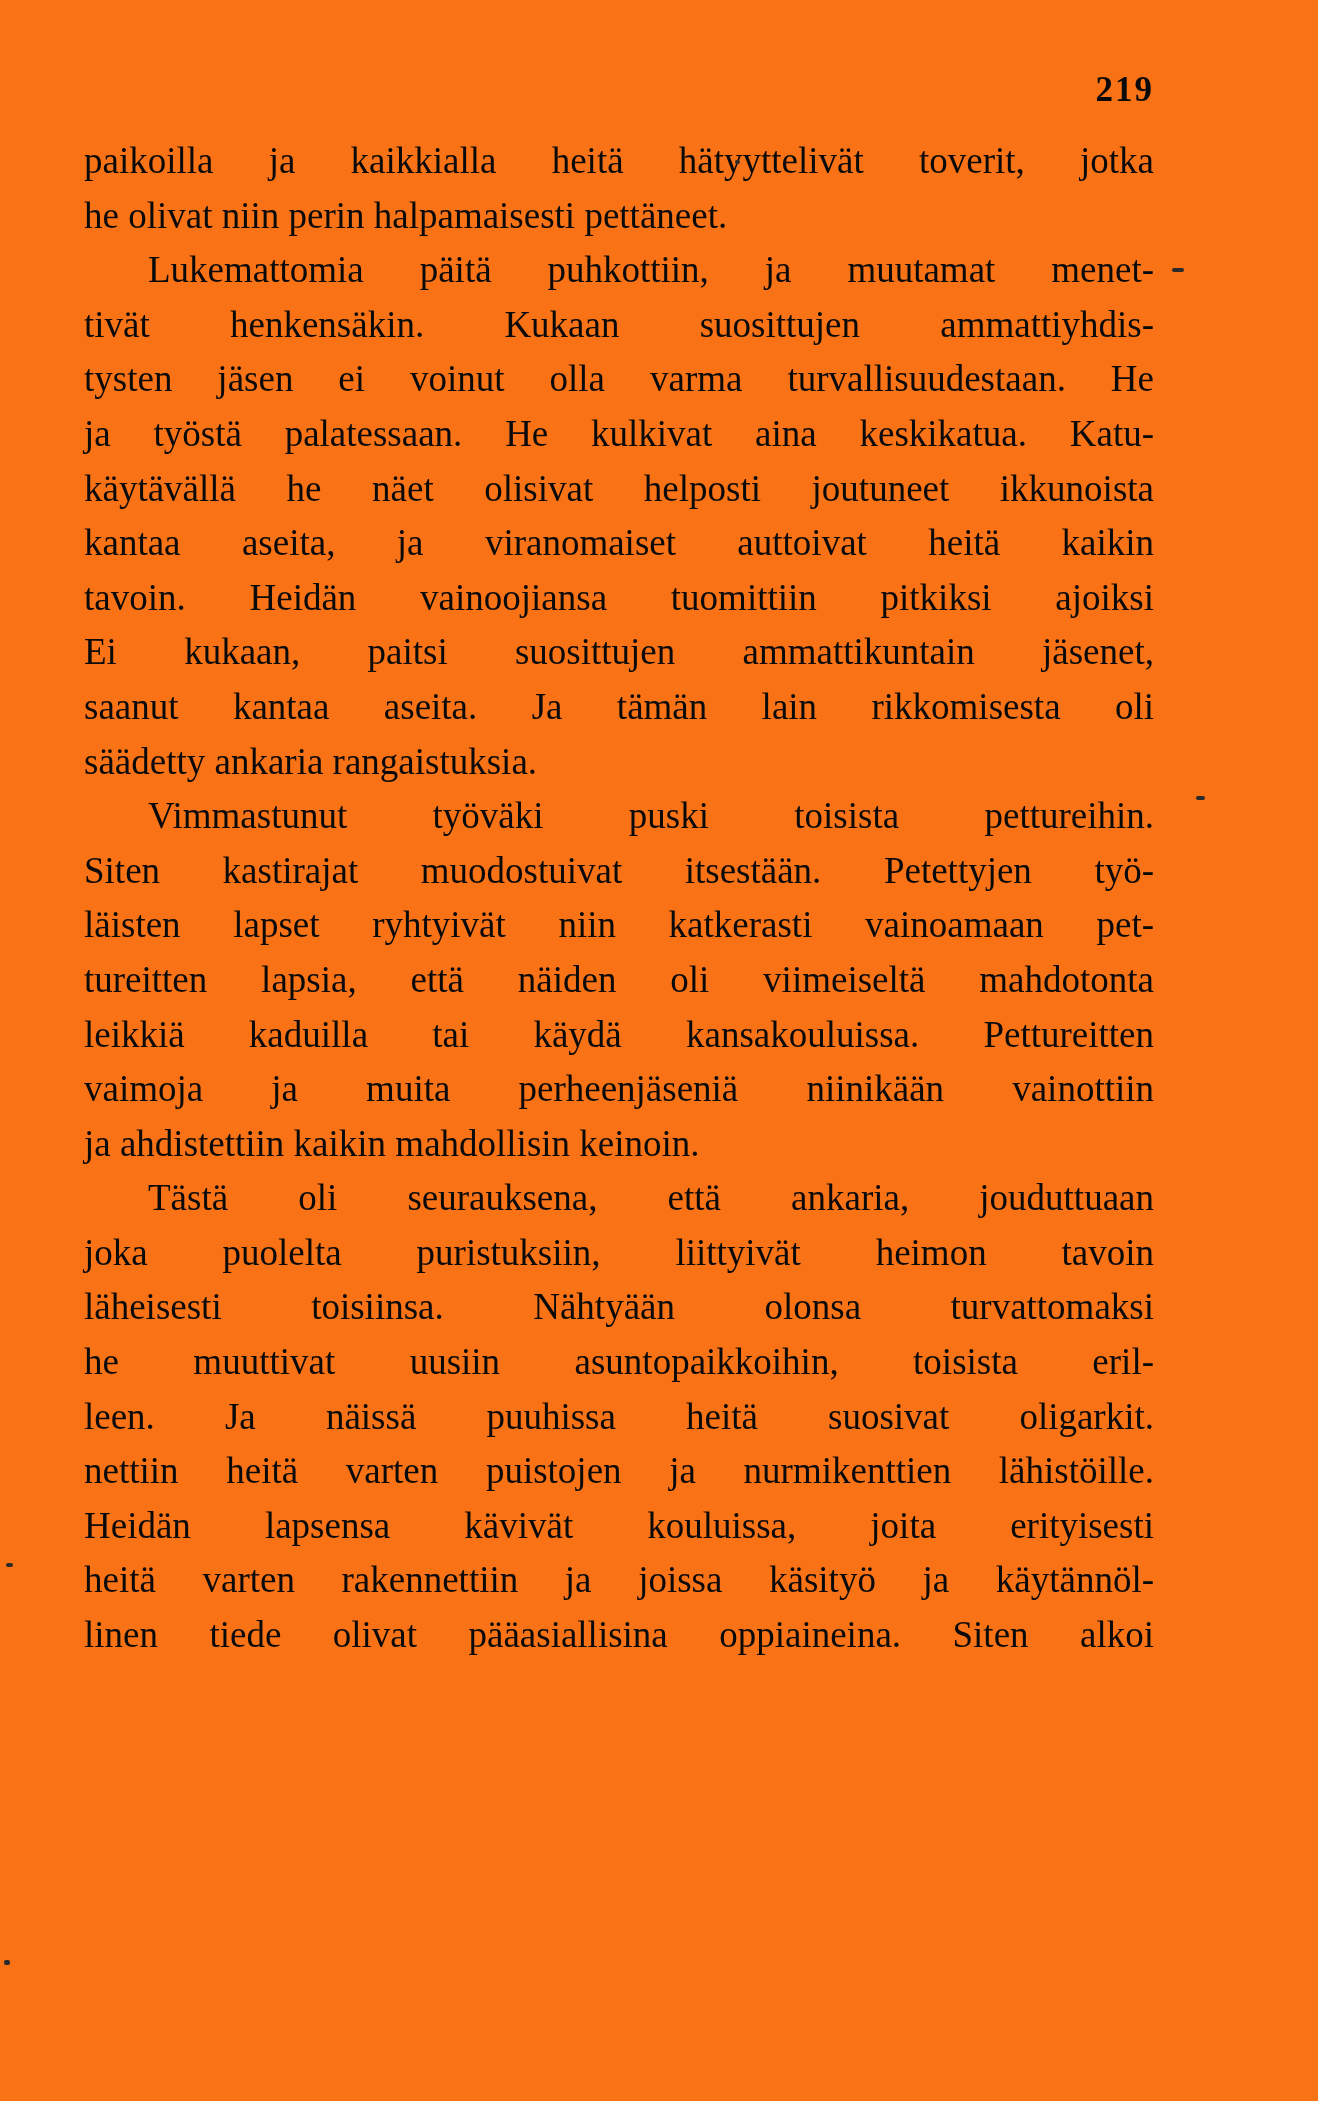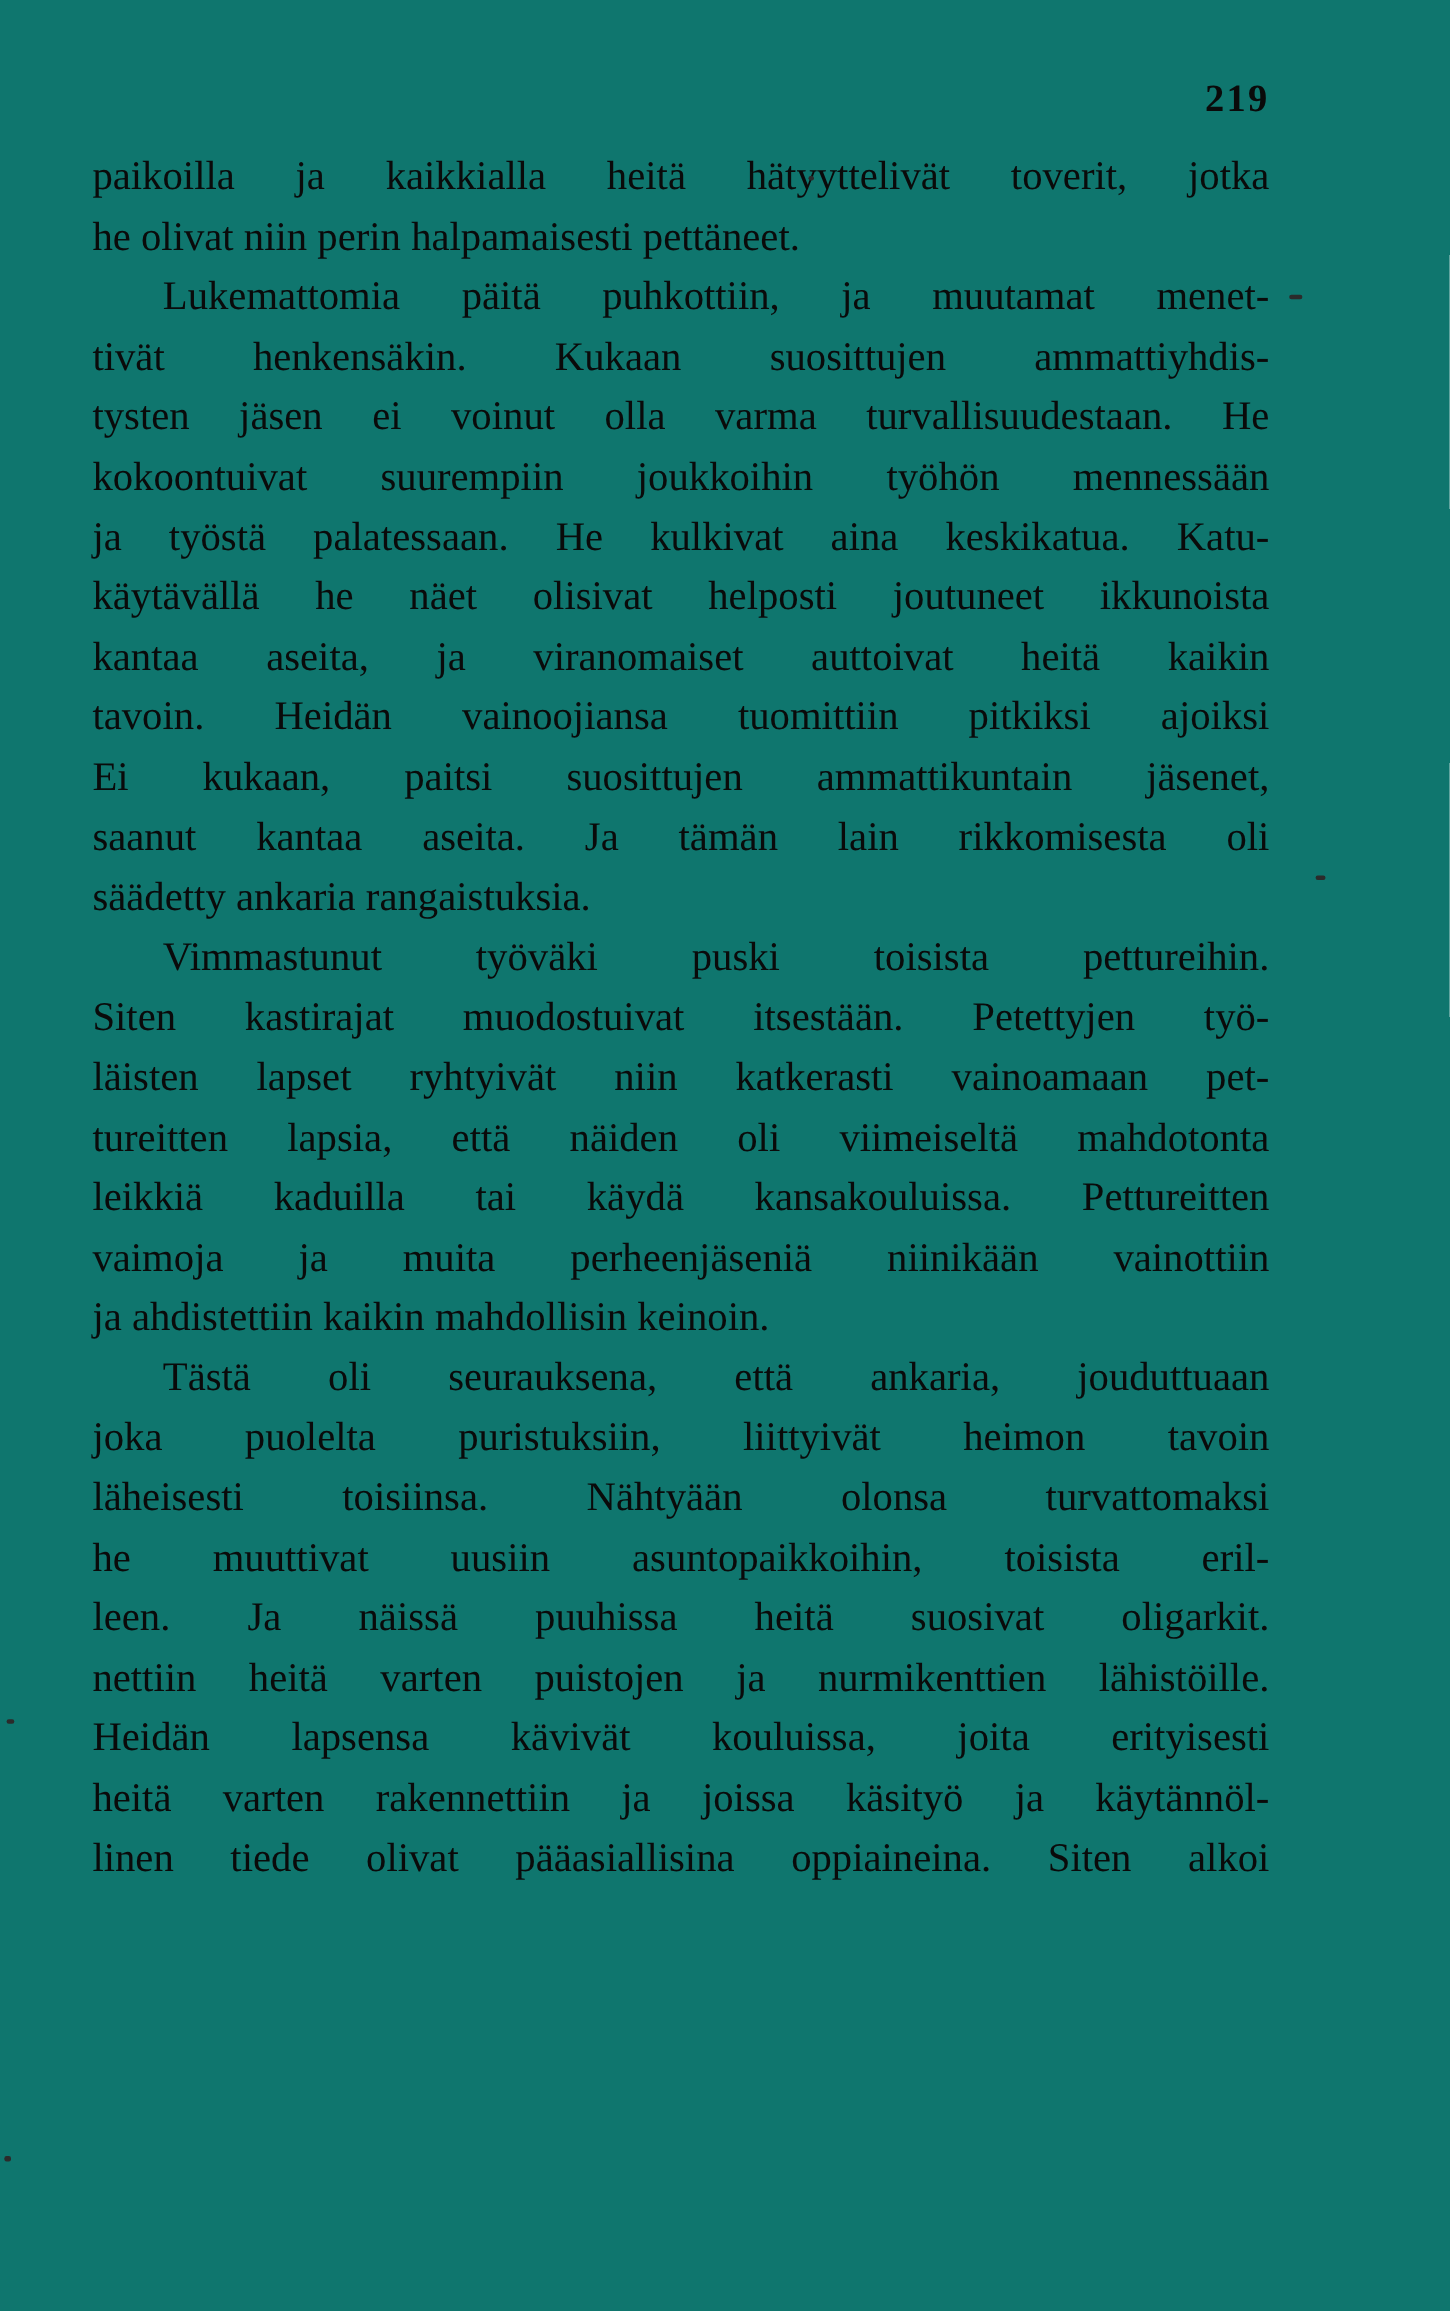--- a/index.html
+++ b/index.html
@@ -4,21 +4,21 @@
 <style>
   html, body {
     margin: 0;
     padding: 0;
     background: #ffffff;
   }
   .page {
     position: relative;
     width: 1318px;
     height: 2101px;
-    background: #0f766e;
+    background: #f97316;
     font-family: "Liberation Serif", serif;
     color: #0a0a0a;
     overflow: hidden;
   }
   .page-number {
     position: absolute;
     top: 70px;
     right: 164px;
     font-size: 35px;
     font-weight: bold;
@@ -60,21 +60,20 @@
 
 <div class="page">
   <div class="page-number">219</div>
 
   <div class="text-block">
       <div class="line">paikoilla ja kaikkialla heitä hätyyttelivät toverit, jotka</div>
       <div class="line para-end">he olivat niin perin halpamaisesti pettäneet.</div>
       <div class="line indent">Lukemattomia päitä puhkottiin, ja muutamat menet-</div>
       <div class="line">tivät henkensäkin. Kukaan suosittujen ammattiyhdis-</div>
       <div class="line">tysten jäsen ei voinut olla varma turvallisuudestaan. He</div>
-      <div class="line">kokoontuivat suurempiin joukkoihin työhön mennessään</div>
       <div class="line">ja työstä palatessaan. He kulkivat aina keskikatua. Katu-</div>
       <div class="line">käytävällä he näet olisivat helposti joutuneet ikkunoista</div>
       <div class="line">kantaa aseita, ja viranomaiset auttoivat heitä kaikin</div>
       <div class="line">tavoin. Heidän vainoojiansa tuomittiin pitkiksi ajoiksi</div>
       <div class="line">Ei kukaan, paitsi suosittujen ammattikuntain jäsenet,</div>
       <div class="line">saanut kantaa aseita. Ja tämän lain rikkomisesta oli</div>
       <div class="line para-end">säädetty ankaria rangaistuksia.</div>
       <div class="line indent">Vimmastunut työväki puski toisista pettureihin.</div>
       <div class="line">Siten kastirajat muodostuivat itsestään. Petettyjen työ-</div>
       <div class="line">läisten lapset ryhtyivät niin katkerasti vainoamaan pet-</div>

